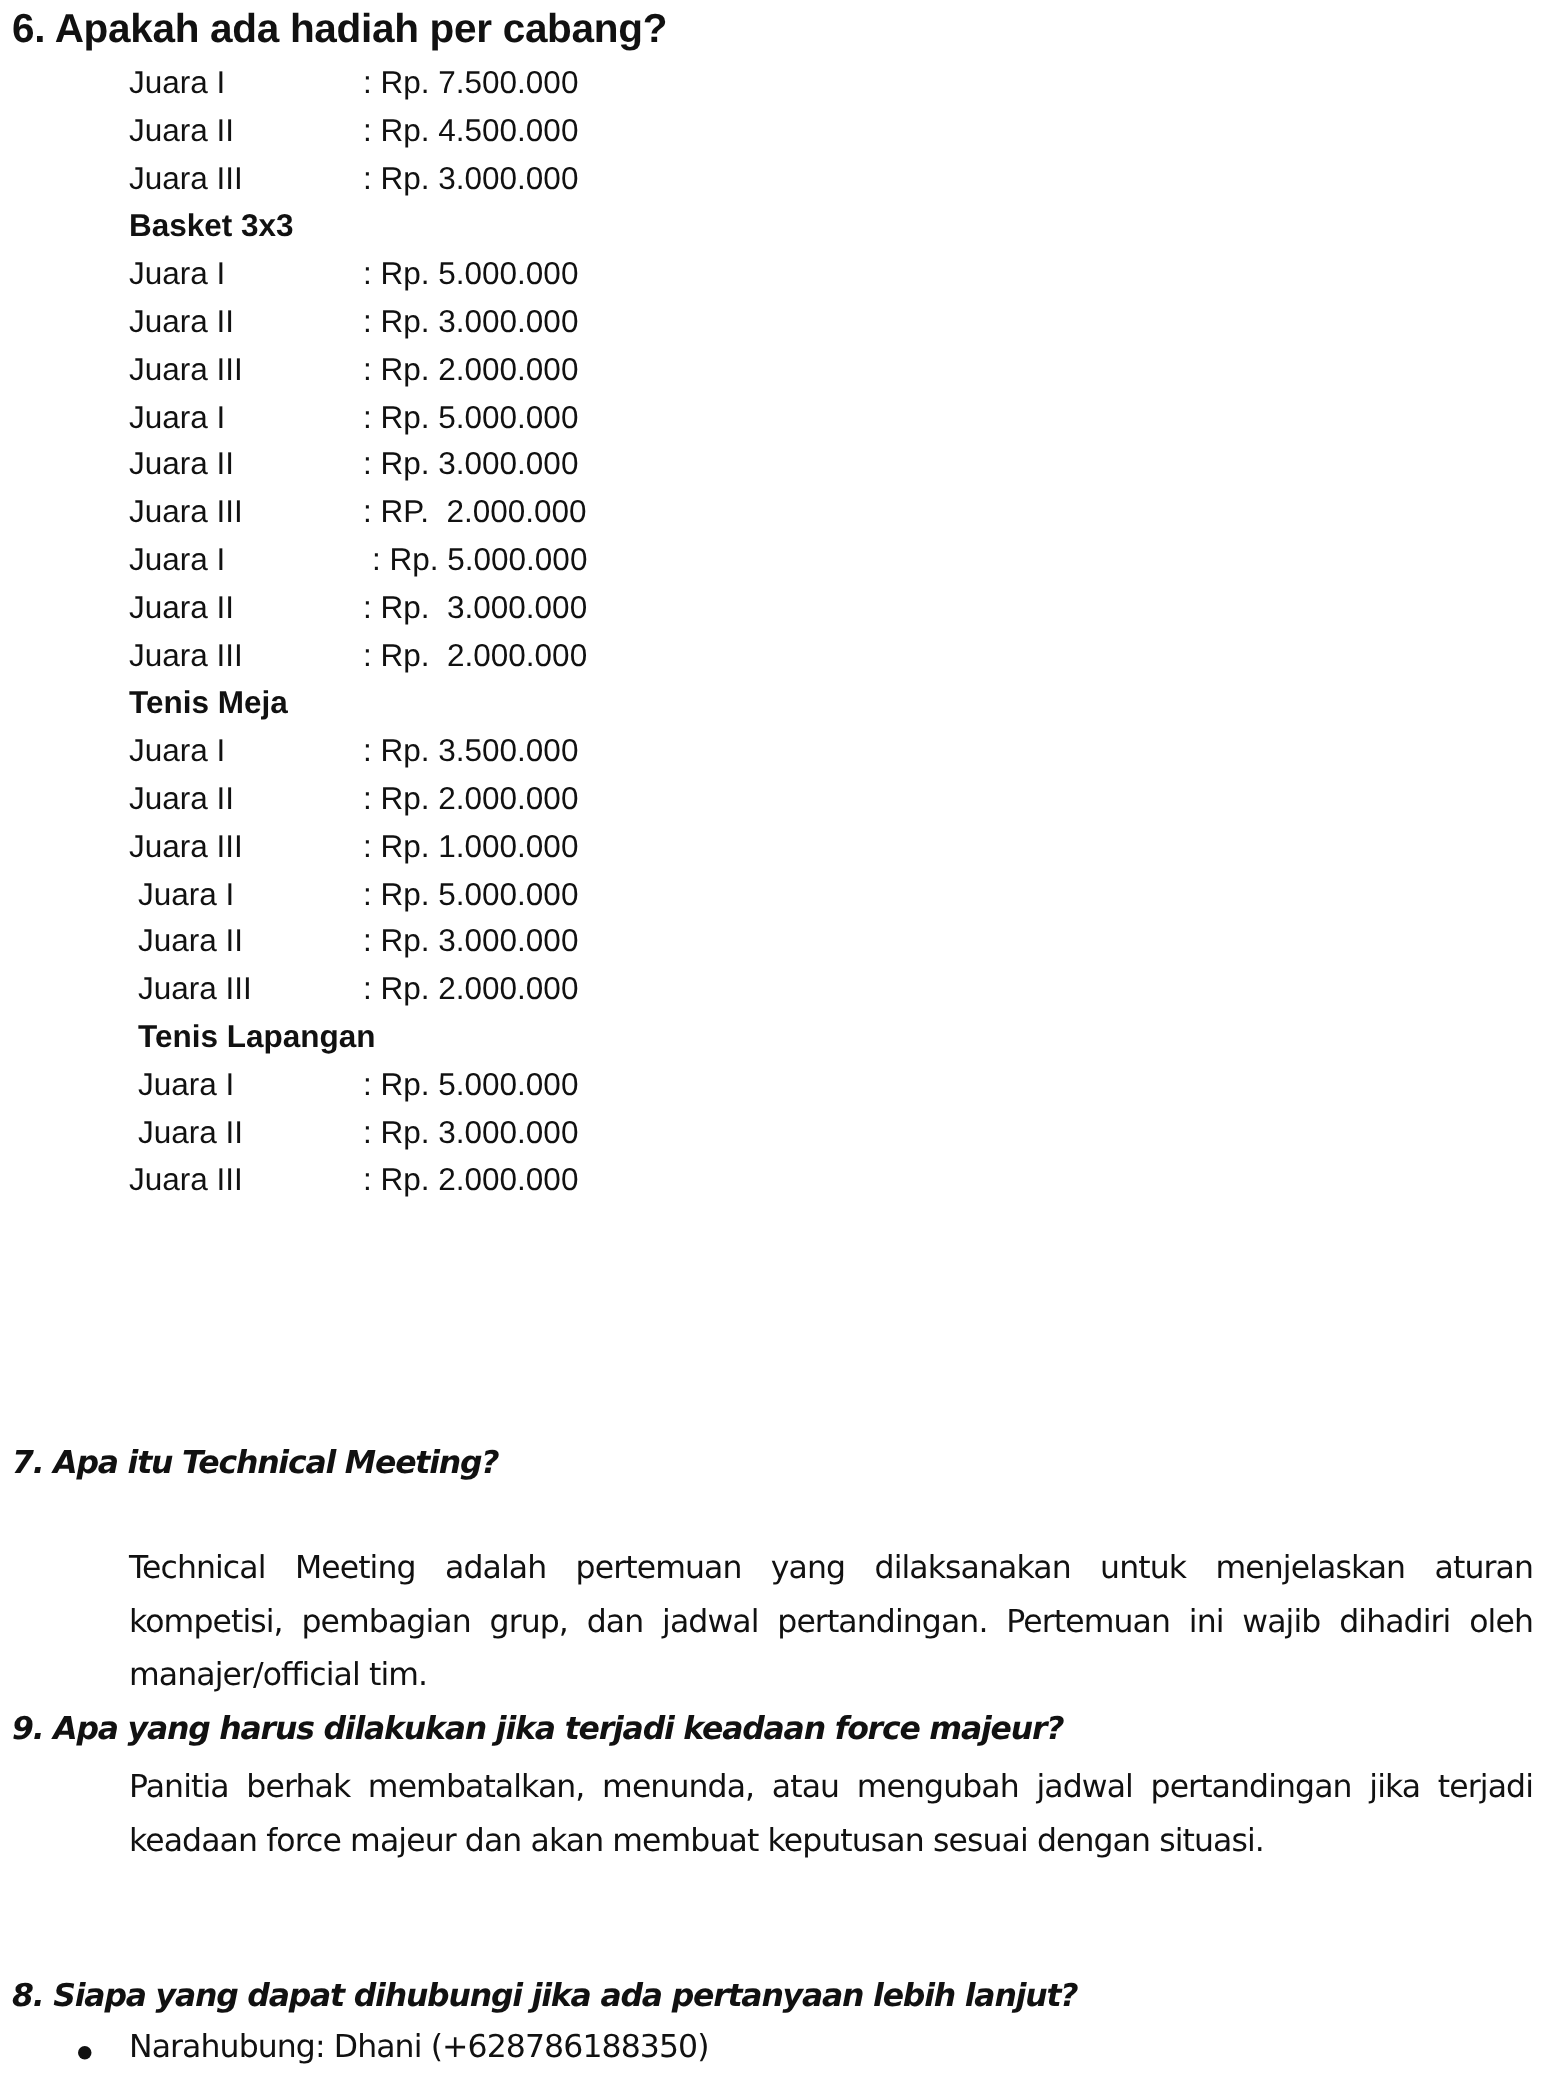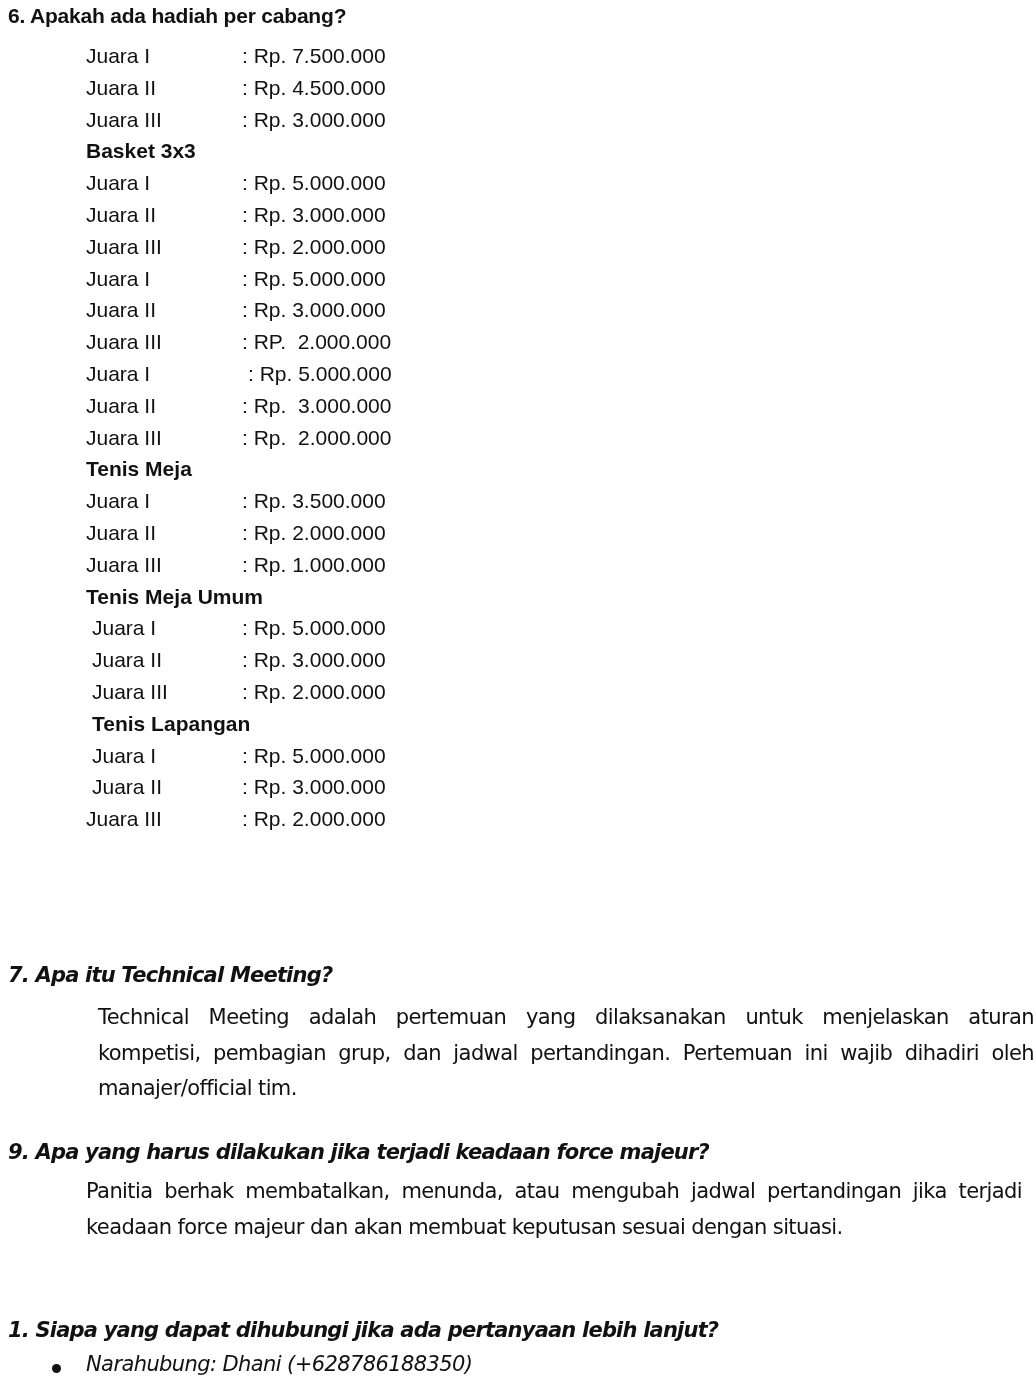--- a/index.html
+++ b/index.html
@@ -3,21 +3,21 @@
 <meta charset="utf-8">
 <style>
   html, body { margin: 0; padding: 0; background: #ffffff; }
   body {
     width: 1036px; height: 1396px; position: relative; overflow: hidden;
     color: #111111;
   }
   .doc { position: absolute; left: 0; top: 0; width: 1036px; }
   .q6-title {
     position: absolute; left: 8px; top: 4px;
-    font-family: "Liberation Sans", sans-serif; font-weight: bold; font-size: 21px;
+    font-family: "Liberation Sans", sans-serif; font-weight: bold; font-size: 27px;
     letter-spacing: -0.2px;
   }
   .prize-block { position: absolute; left: 86px; top: 40px; width: 500px; }
   .line {
     height: 31.8px; line-height: 31.8px; white-space: pre;
     font-family: "Liberation Sans", sans-serif; font-size: 21px; position: relative;
   }
   .cat { font-weight: bold; }
   .rank { position: absolute; left: 0; }
   .val { position: absolute; left: 156px; text-align: center; }
@@ -37,21 +37,21 @@
     text-align: justify; letter-spacing: -0.6px;
   }
   .bullet-row {
     position: absolute; left: 0; top: 1352px; width: 1036px;
     font-family: "DejaVu Sans", sans-serif; font-size: 21px; letter-spacing: -0.6px;
   }
   .bullet-dot {
     position: absolute; left: 52px; top: 12px; width: 9px; height: 9px;
     border-radius: 50%; background: #111;
   }
-  .bullet-text { position: absolute; left: 86px; top: 0; font-style: italic; }
+  .bullet-text { position: absolute; left: 86px; top: 0; }
 </style>
 </head>
 <body>
 
 <div class="doc">
 
   <div class="q6-title">6. Apakah ada hadiah per cabang?</div>
 
   <div class="prize-block">
 
@@ -70,36 +70,35 @@
 
     <div class="line"><span class="rank">Juara I</span><span class="val shift162">: Rp. 5.000.000</span></div>
     <div class="line"><span class="rank">Juara II</span><span class="val">: Rp.  3.000.000</span></div>
     <div class="line"><span class="rank">Juara III</span><span class="val">: Rp.  2.000.000</span></div>
 
     <div class="line cat">Tenis Meja</div>
     <div class="line"><span class="rank">Juara I</span><span class="val">: Rp. 3.500.000</span></div>
     <div class="line"><span class="rank">Juara II</span><span class="val">: Rp. 2.000.000</span></div>
     <div class="line"><span class="rank">Juara III</span><span class="val">: Rp. 1.000.000</span></div>
 
-    <div class="line cat">Tenis Meja Umum</div>
     <div class="line"><span class="rank shift6">Juara I</span><span class="val">: Rp. 5.000.000</span></div>
     <div class="line"><span class="rank shift6">Juara II</span><span class="val">: Rp. 3.000.000</span></div>
     <div class="line"><span class="rank shift6">Juara III</span><span class="val">: Rp. 2.000.000</span></div>
 
     <div class="line cat indent">Tenis Lapangan</div>
     <div class="line"><span class="rank shift6">Juara I</span><span class="val">: Rp. 5.000.000</span></div>
     <div class="line"><span class="rank shift6">Juara II</span><span class="val">: Rp. 3.000.000</span></div>
     <div class="line"><span class="rank">Juara III</span><span class="val">: Rp. 2.000.000</span></div>
   </div>
 
   <div class="faq-h" style="top:963px;">7. Apa itu Technical Meeting?</div>
-  <div class="faq-p" style="top:1000px;margin-left:12px;">Technical Meeting adalah pertemuan yang dilaksanakan untuk menjelaskan aturan kompetisi, pembagian grup, dan jadwal pertandingan. Pertemuan ini wajib dihadiri oleh manajer/official tim.</div>
+  <div class="faq-p" style="top:1028px;">Technical Meeting adalah pertemuan yang dilaksanakan untuk menjelaskan aturan kompetisi, pembagian grup, dan jadwal pertandingan. Pertemuan ini wajib dihadiri oleh manajer/official tim.</div>
 
   <div class="faq-h" style="top:1140px;">9. Apa yang harus dilakukan jika terjadi keadaan force majeur?</div>
   <div class="faq-p" style="top:1174px;">Panitia berhak membatalkan, menunda, atau mengubah jadwal pertandingan jika terjadi keadaan force majeur dan akan membuat keputusan sesuai dengan situasi.</div>
 
-  <div class="faq-h" style="top:1318px;">1. Siapa yang dapat dihubungi jika ada pertanyaan lebih lanjut?</div>
+  <div class="faq-h" style="top:1318px;">8. Siapa yang dapat dihubungi jika ada pertanyaan lebih lanjut?</div>
   <div class="bullet-row">
     <span class="bullet-dot"></span>
     <span class="bullet-text">Narahubung: Dhani (+628786188350)</span>
   </div>
 
 </div>
 
 </body></html>

